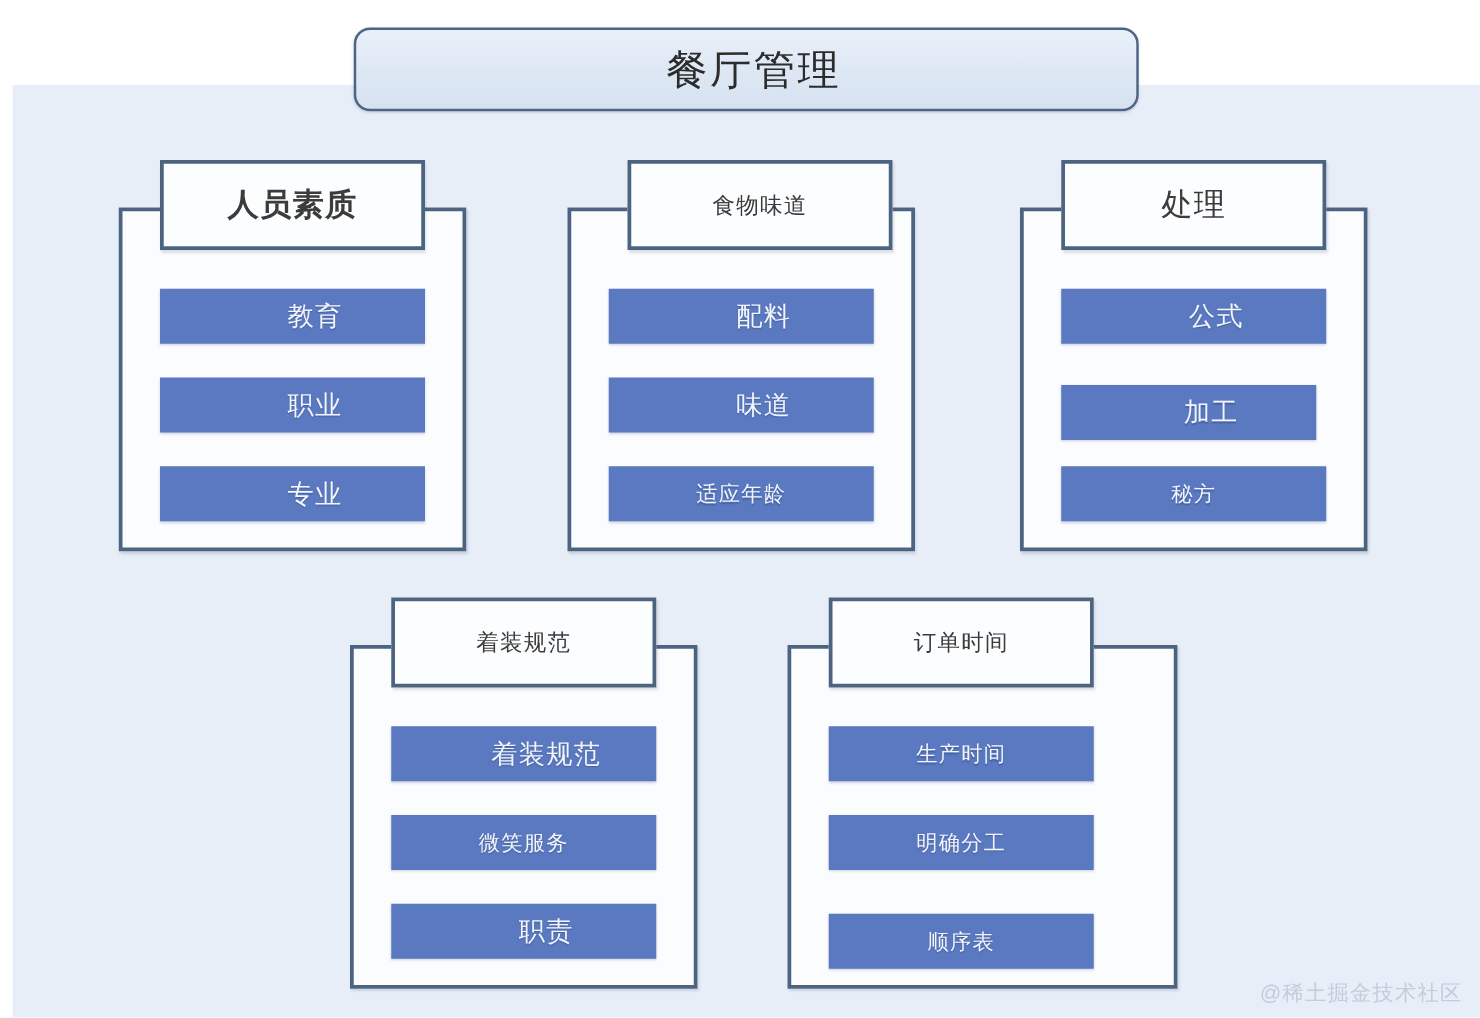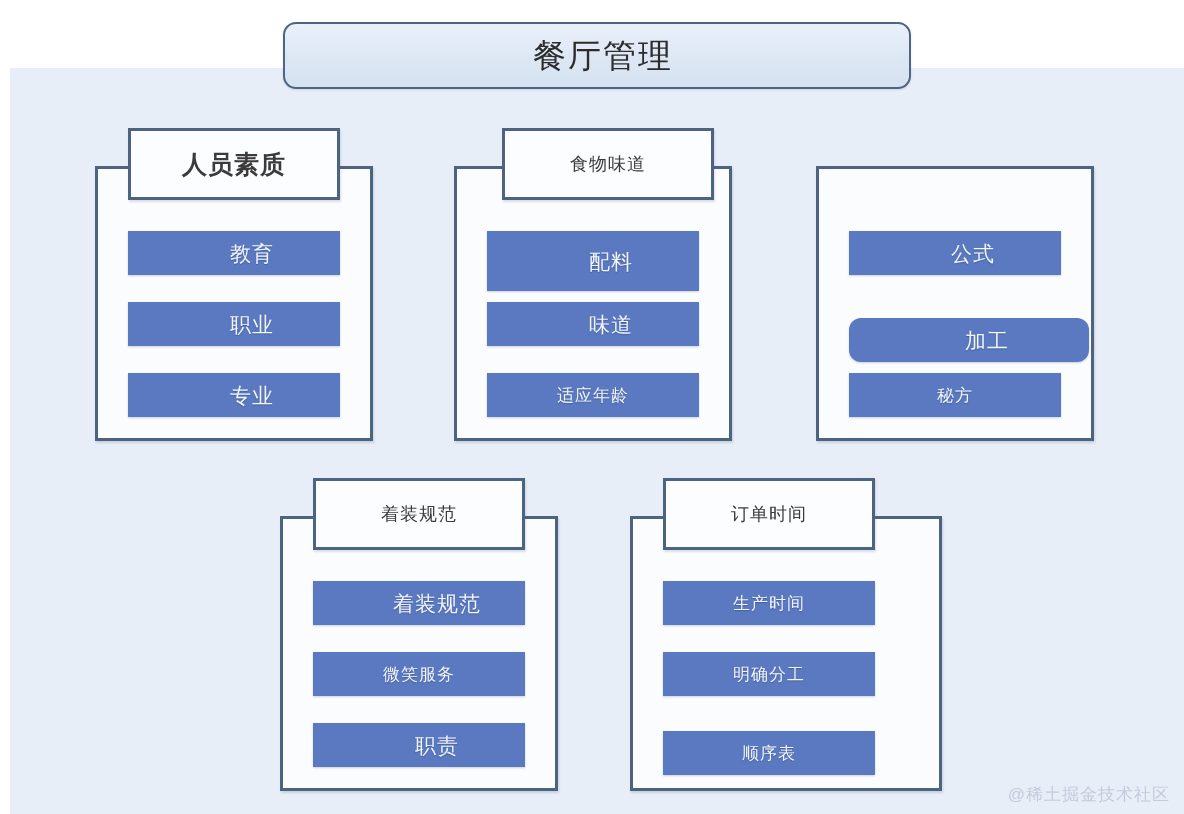--- a/index.html
+++ b/index.html
@@ -152,39 +152,42 @@
       </div>
     </div>
   </div>
 
   <div class="group" style="left:454px; top:128px; width:278px; height:313px;">
     <div class="body"></div>
     <div class="head" style="left:33px; width:212px;margin-left:15px;">
       <span class="head-text md">食物味道</span>
     </div>
     <div class="items">
-      <div class="bar" style="left:33px; top:103px; width:212px; height:60px;">
+      <div class="bar" style="left:33px; top:103px; width:212px; height:44px;font-family:Liberation Serif, serif;">
         <span class="bar-text lg">配料</span>
       </div>
       <div class="bar" style="left:33px; top:174px; width:212px; height:44px;">
         <span class="bar-text lg">味道</span>
       </div>
       <div class="bar" style="left:33px; top:245px; width:212px; height:44px;">
         <span class="bar-text md">适应年龄</span>
       </div>
     </div>
   </div>
 
   <div class="group" style="left:816px; top:128px; width:278px; height:313px;">
     <div class="body"></div>
+    <div class="head" style="left:33px; width:212px;">
+      <span class="head-text lg">处理</span>
+    </div>
     <div class="items">
       <div class="bar" style="left:33px; top:103px; width:212px; height:44px;">
         <span class="bar-text lg">公式</span>
       </div>
-      <div class="bar" style="left:33px; top:190px; width:240px; height:44px;border-radius:12px;">
+      <div class="bar" style="left:33px; top:180px; width:204px; height:44px;">
         <span class="bar-text lg">加工</span>
       </div>
       <div class="bar" style="left:33px; top:245px; width:212px; height:44px;">
         <span class="bar-text md">秘方</span>
       </div>
     </div>
   </div>
 
   <div class="group" style="left:280px; top:478px; width:278px; height:313px;">
     <div class="body"></div>

